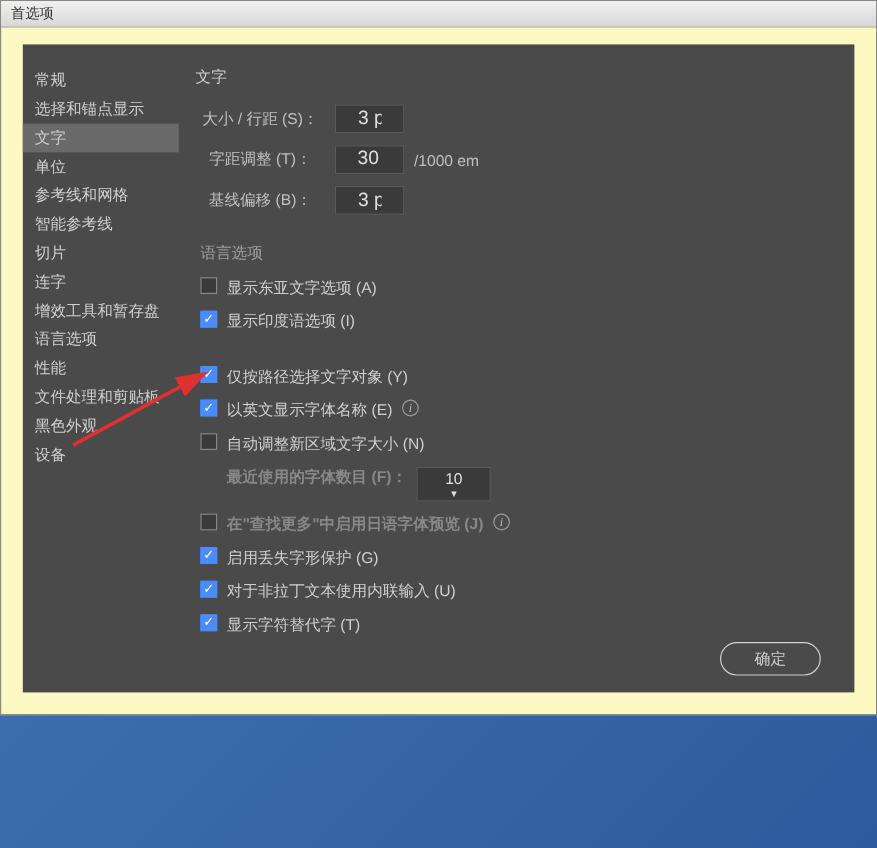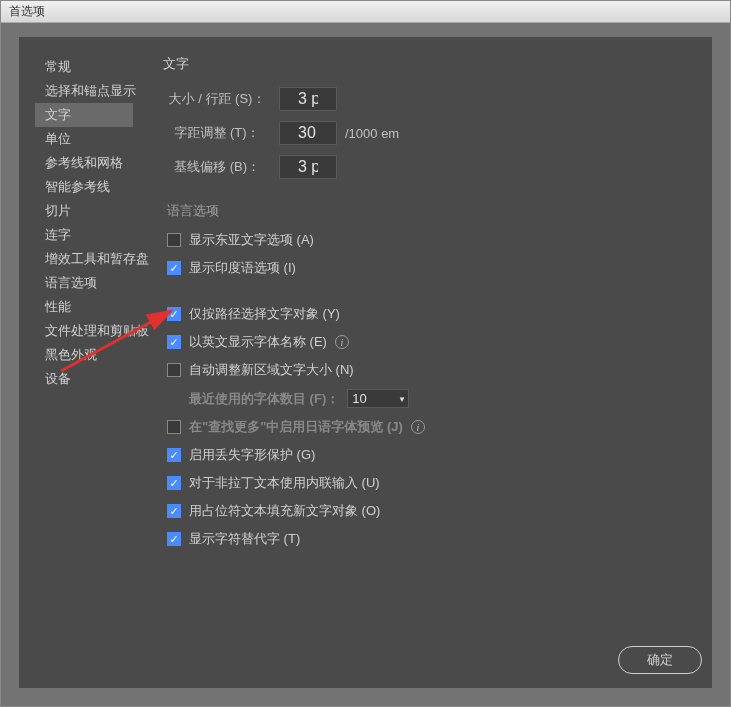--- a/index.html
+++ b/index.html
@@ -9,22 +9,22 @@
       width: 731px;
       height: 707px;
       overflow: hidden;
       position: relative;
     }
     .window {
       position: absolute;
       top: 0;
       left: 0;
       width: 731px;
-      height: 707px;
-      background: #737373;
+      height: 596px;
+      background: #fef9c3;
       border: 1px solid #888;
     }
     .titlebar {
       background: linear-gradient(#f0f0f0, #d8d8d8);
       height: 22px;
       padding: 2px 8px;
       font-size: 12px;
       color: #333;
       border-bottom: 1px solid #aaa;
     }
@@ -34,21 +34,21 @@
       top: 36px;
       left: 18px;
       right: 18px;
       bottom: 18px;
       display: flex;
       color: #d0d0d0;
       font-size: 13px;
     }
     .sidebar {
       width: 130px;
-      padding: 18px 16px;
+      padding: 18px 0;
       border-right: none;
     }
     .sidebar-item {
       padding: 3px 10px;
       cursor: pointer;
       white-space: nowrap;
     }
     .sidebar-item.selected {
       background: #6a6a6a;
     }
@@ -82,21 +82,21 @@
     }
     .unit {
       color: #c0c0c0;
     }
     .group-label {
       color: #a0a0a0;
       margin: 23px 0 6px 4px;
     }
     .check-row {
       display: flex;
-      align-items: center;
+      align-items: flex-start;
       gap: 8px;
       padding: 5px 0 5px 4px;
     }
     .checkbox {
       width: 14px;
       height: 14px;
       border: 1px solid #888;
       background: #3a3a3a;
       display: inline-flex;
       align-items: center;
@@ -133,32 +133,33 @@
     .select-input {
       background: #3a3a3a;
       border: 1px solid #5a5a5a;
       color: #e0e0e0;
       padding: 1px 4px;
       width: 62px;
       font-size: 13px;
       display: inline-flex;
       justify-content: space-between;
       align-items: center;
+      flex-direction: column;
     }
     .select-input .caret {
       font-size: 9px;
     }
     .disabled .check-label, .disabled .field-label {
       color: #888;
       font-weight: bold;
     }
     .ok-button {
       position: absolute;
       bottom: 14px;
-      right: 10px;
+      right: 28px;
       background: #4a4a4a;
       border: 1.5px solid #d0d0d0;
       border-radius: 16px;
       color: #d0d0d0;
       padding: 4px 28px;
       font-size: 13px;
       cursor: pointer;
     }
     .arrow {
       position: absolute;
@@ -253,24 +254,20 @@
           <span class="info-icon">i</span>
         </div>
       <div id="check-missing-glyph" class="check-row">
           <span class="checkbox checked"></span>
           <span class="check-label">启用丢失字形保护 (G)</span>
         </div>
       <div id="check-inline-input" class="check-row">
           <span class="checkbox checked"></span>
           <span class="check-label">对于非拉丁文本使用内联输入 (U)</span>
         </div>
-      <div id="check-placeholder-text" class="check-row">
-          <span class="checkbox checked"></span>
-          <span class="check-label">用占位符文本填充新文字对象 (O)</span>
-        </div>
       <div id="check-show-alt-glyph" class="check-row">
           <span class="checkbox checked"></span>
           <span class="check-label">显示字符替代字 (T)</span>
         </div>
 
       <button class="ok-button">确定</button>
     </div>
   </div>
 
   <svg class="arrow">

